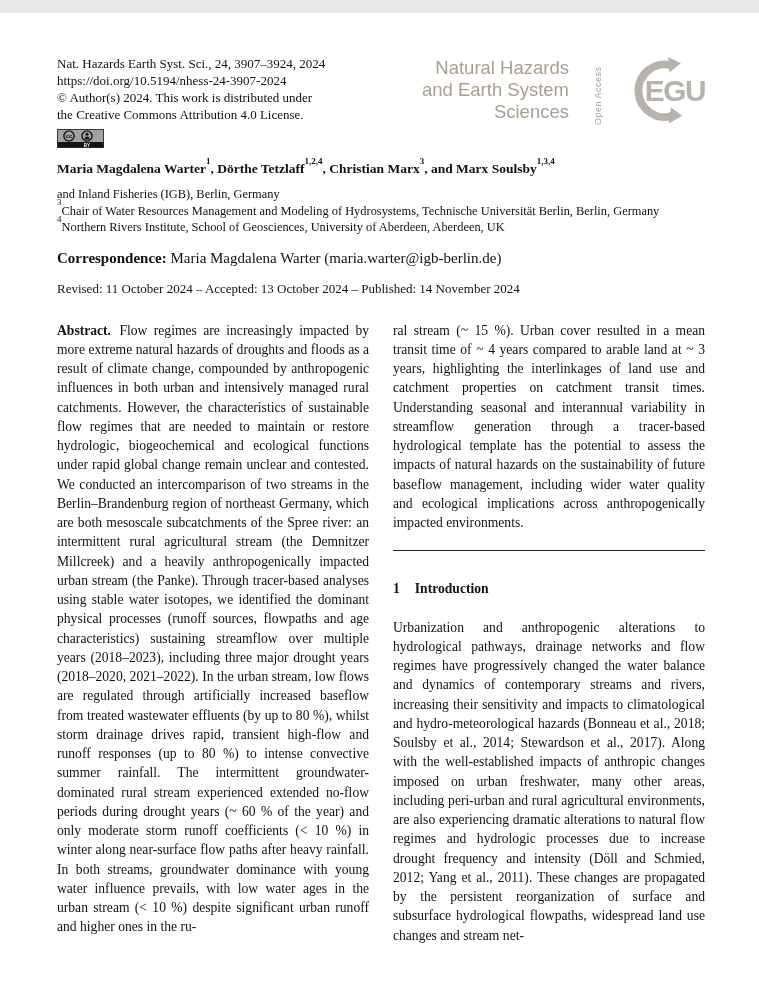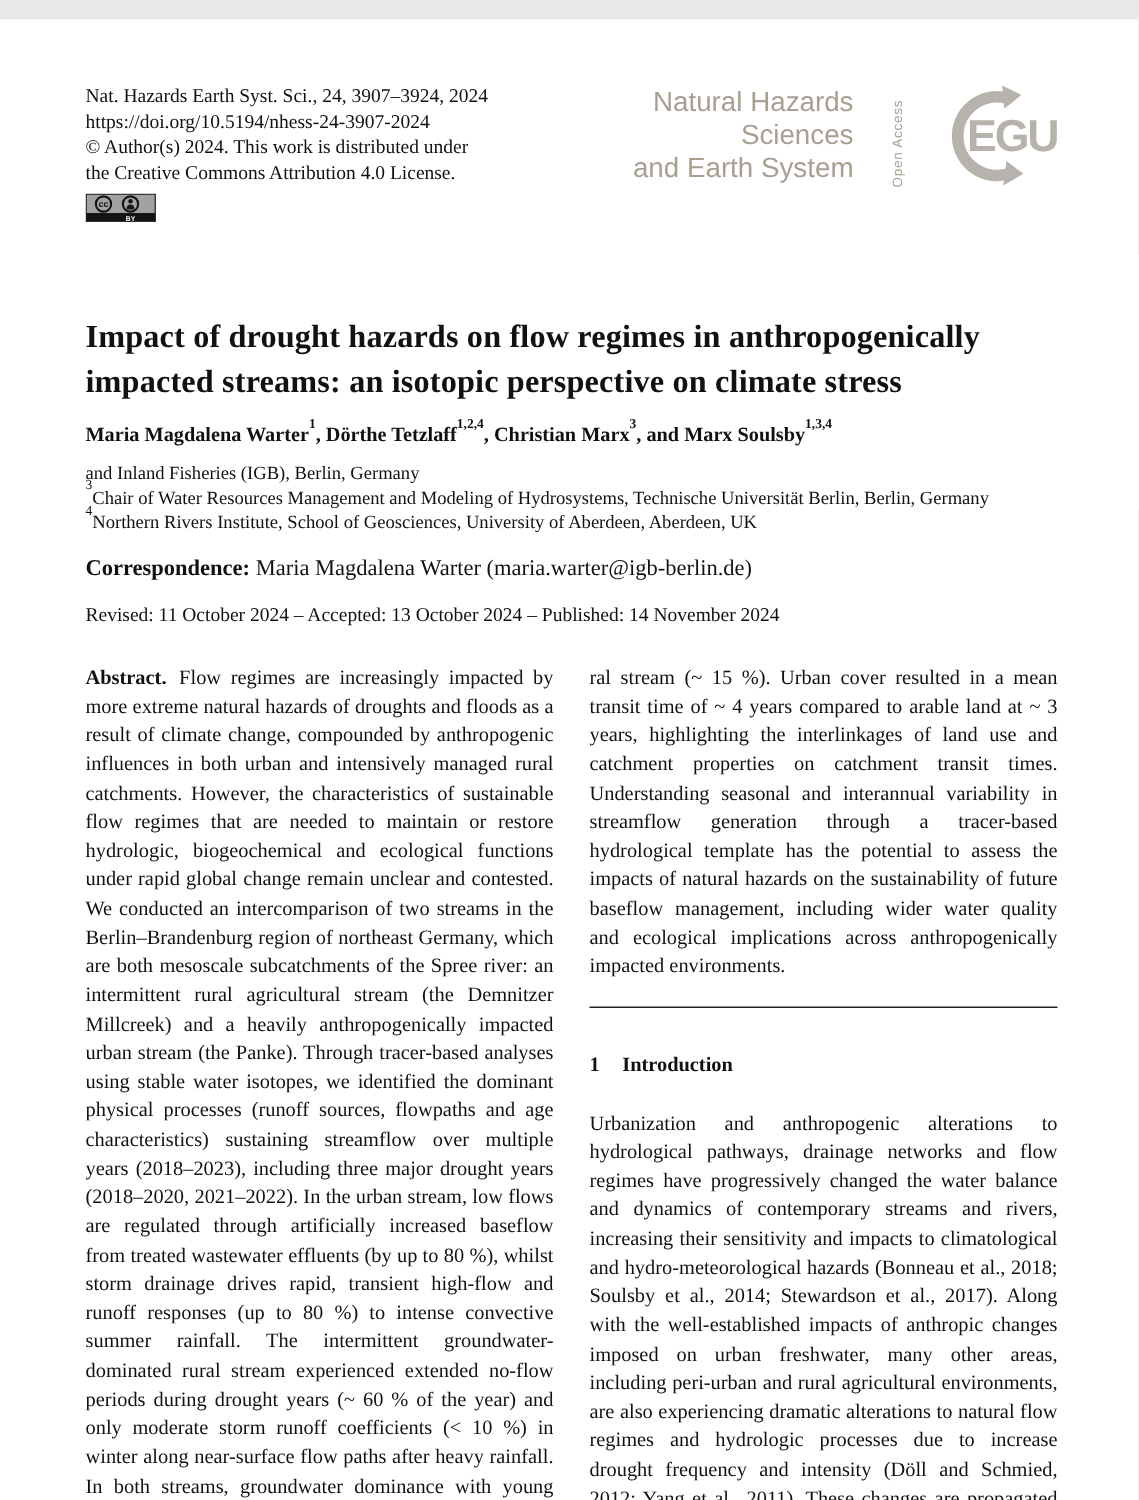--- a/index.html
+++ b/index.html
@@ -79,37 +79,33 @@
         <circle cx="30" cy="7" r="5.1" fill="none" stroke="#141414" stroke-width="1.4"></circle>
         <circle cx="30" cy="5.2" r="1.5" fill="#141414"></circle>
         <path d="M 27.4 10.6 q 0 -3.2 2.6 -3.2 q 2.6 0 2.6 3.2 z" fill="#141414"></path>
         <text x="30" y="18" font-family="Liberation Sans, sans-serif" font-size="4.5" font-weight="bold" text-anchor="middle" fill="#ffffff">BY</text>
       </svg>
     </div>
 
     <div class="journal-block">
       <div class="journal-name">
         <div>Natural Hazards</div>
+        <div>and Earth System</div>
         <div>Sciences</div>
-        <div>and Earth System</div>
       </div>
       <div class="open-access">Open Access</div>
       <svg class="egu-logo" width="78" height="72" viewBox="0 0 110 98">
         <path d="M 63 13 A 37 37 0 1 0 67 83" fill="none" stroke="#b7b3ac" stroke-width="11"></path>
         <path d="M 58 1 L 76 10 L 60 23 Z" fill="#b7b3ac"></path>
         <path d="M 62 72 L 78 84 L 59 95 Z" fill="#b7b3ac"></path>
         <text x="25" y="63" font-family="Liberation Sans, sans-serif" font-weight="bold" font-size="42" letter-spacing="-2" fill="#b7b3ac">EGU</text>
       </svg>
     </div>
   </div>
 
-  <div class="paper-title">
-    <div>Impact of drought hazards on flow regimes in anthropogenically</div>
-    <div>impacted streams: an isotopic perspective on climate stress</div>
-  </div>
 
   <div class="author-line"><span>Maria Magdalena Warter</span><sup>1</sup><span>, Dörthe Tetzlaff</span><sup>1,2,4</sup><span>, Christian Marx</span><sup>3</sup><span>, and Marx Soulsby</span><sup>1,3,4</sup></div>
 
   <div class="affiliations">
       <div class="aff-line">and Inland Fisheries (IGB), Berlin, Germany</div>
       <div class="aff-line"><sup>3</sup>Chair of Water Resources Management and Modeling of Hydrosystems, Technische Universität Berlin, Berlin, Germany</div>
       <div class="aff-line"><sup>4</sup>Northern Rivers Institute, School of Geosciences, University of Aberdeen, Aberdeen, UK</div>
     </div>
 
   <div class="correspondence">

